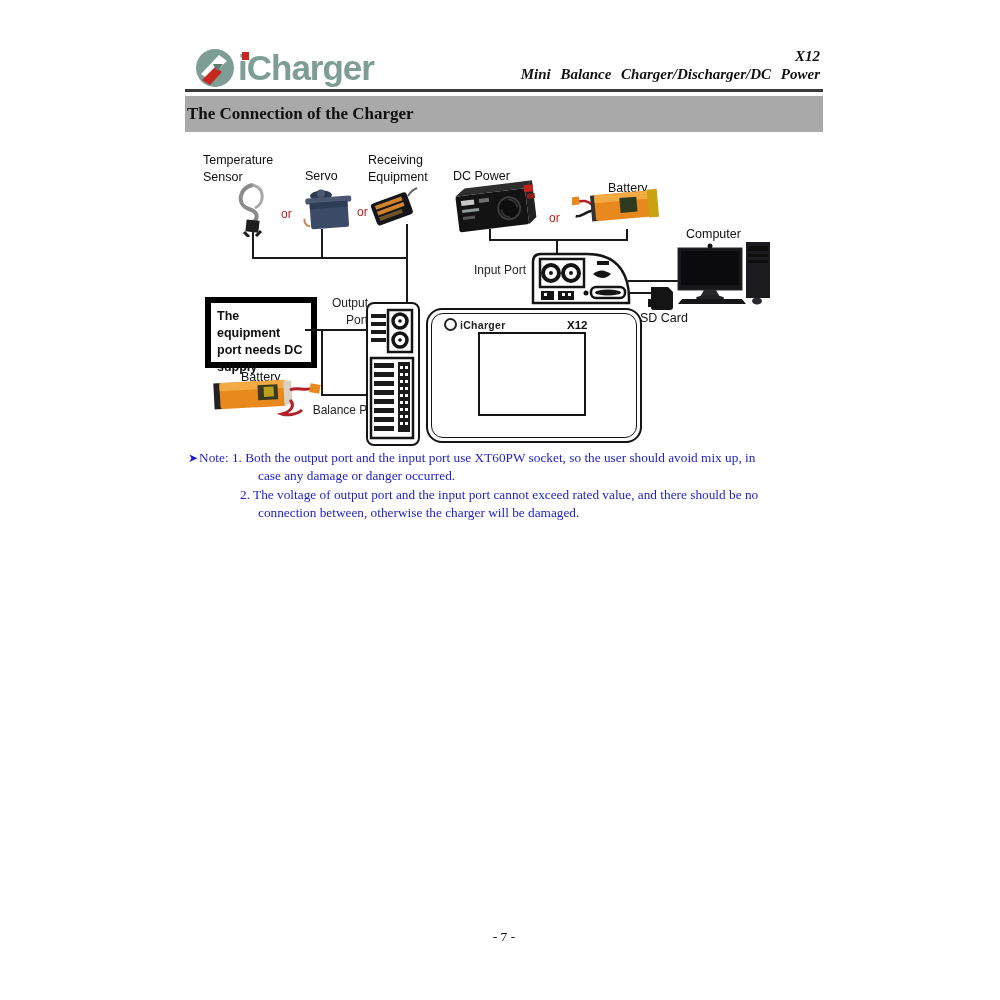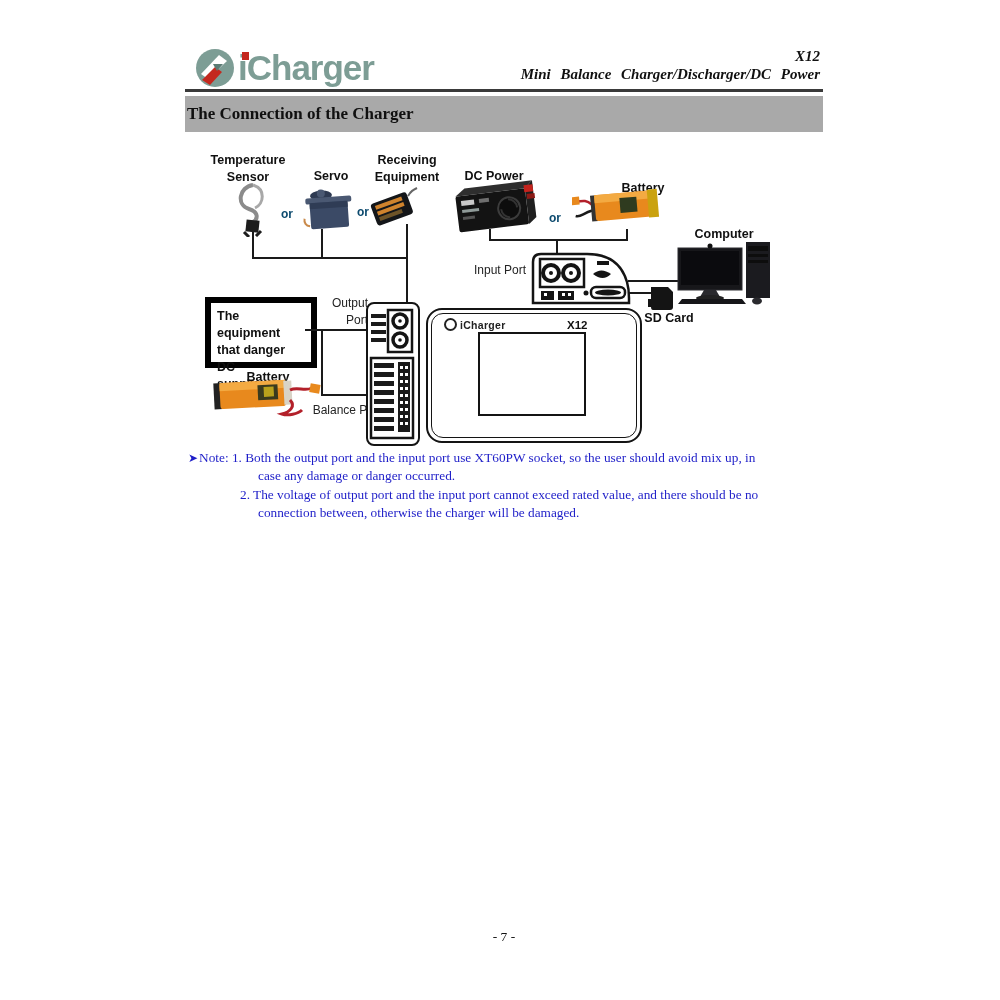--- a/index.html
+++ b/index.html
@@ -9,24 +9,24 @@
   
   .hdr-right{position:absolute;left:420px;top:48px;width:400px;text-align:right;
              font-family:"Liberation Serif",serif;color:#111;}
   .hdr-model{font-style:italic;font-weight:bold;font-size:15px;line-height:17px;}
   .hdr-sub{font-style:italic;font-weight:bold;font-size:15px;line-height:19px;word-spacing:6px;}
   .hdr-rule{position:absolute;left:185px;top:89px;width:638px;height:3px;background:#3a3a3a;}
   .titlebar{position:absolute;left:185px;top:96px;width:638px;height:36px;background:#a9a9a9;}
   .titlebar span{display:block;padding:8px 0 0 2px;font-family:"Liberation Serif",serif;
                  font-weight:bold;font-size:17px;color:#101010;}
   
-  .dlabel{position:absolute;font-weight:bold;font-size:12.5px;line-height:17px;
-          color:#101010;text-align:center;}
+  .dlabel{position:absolute;font-weight:normal;font-size:12.5px;line-height:17px;
+          color:#101010;text-align:left;}
   .plabel{position:absolute;font-size:12px;line-height:17px;color:#242424;text-align:center;}
-  .orlabel{position:absolute;font-weight:bold;font-size:12px;color:#0c4a6e;}
+  .orlabel{position:absolute;font-weight:normal;font-size:12px;color:#b91c1c;}
   .eqbox{position:absolute;left:205px;top:297px;width:88px;height:49px;border:6px solid #000000;
          background:#fff;padding:5px 6px;font-weight:bold;font-size:12.5px;line-height:17px;color:#101010;}
   .ln{position:absolute;background:#1a1a1a;}
   
   .backpanel{position:absolute;left:531px;top:252px;}
   .sideview{position:absolute;left:366px;top:302px;width:50px;height:140px;border:2.5px solid #141414;
             border-radius:8px;background:#fff;}
   .frontview{position:absolute;left:426px;top:308px;width:212px;height:131px;border:2.5px solid #141414;
              border-radius:16px;background:#fff;}
   .frontview .inner{position:absolute;left:3px;top:3px;right:3px;bottom:3px;
@@ -93,21 +93,21 @@
 
     <div class="plabel" style="left:468px;top:262px;width:64px;">Input Port</div>
     <div class="plabel" style="left:324px;top:295px;width:44px;text-align:right;">
       <div>Output</div>
       <div>Port</div>
     </div>
     <div class="plabel" style="left:310px;top:402px;width:74px;">Balance Port</div>
 
     <div class="eqbox">
       <div>The equipment</div>
-      <div>that danger DC</div>
+      <div>port needs DC</div>
       <div>supply</div>
     </div>
 
     <div class="ln" style="left:252px;top:232px;width:2px;height:27px;"></div>
     <div class="ln" style="left:321px;top:229px;width:2px;height:30px;"></div>
     <div class="ln" style="left:406px;top:224px;width:2px;height:82px;"></div>
     <div class="ln" style="left:252px;top:257px;width:156px;height:2px;"></div>
     <div class="ln" style="left:489px;top:229px;width:2px;height:12px;"></div>
     <div class="ln" style="left:626px;top:229px;width:2px;height:12px;"></div>
     <div class="ln" style="left:489px;top:239px;width:139px;height:2px;"></div>

